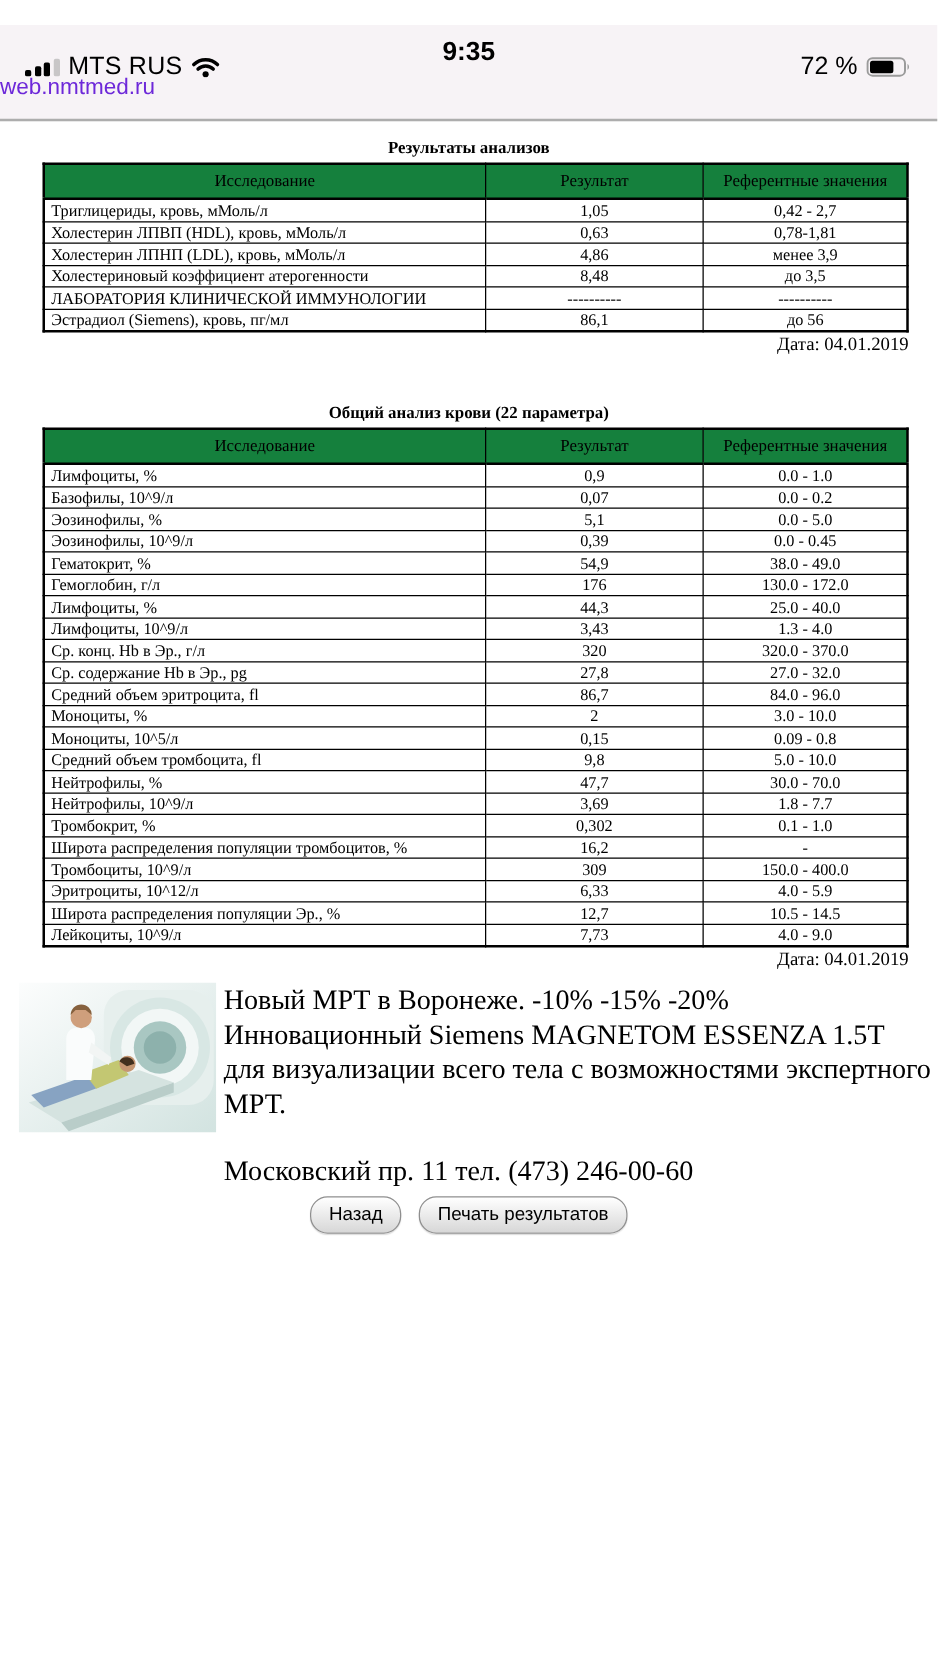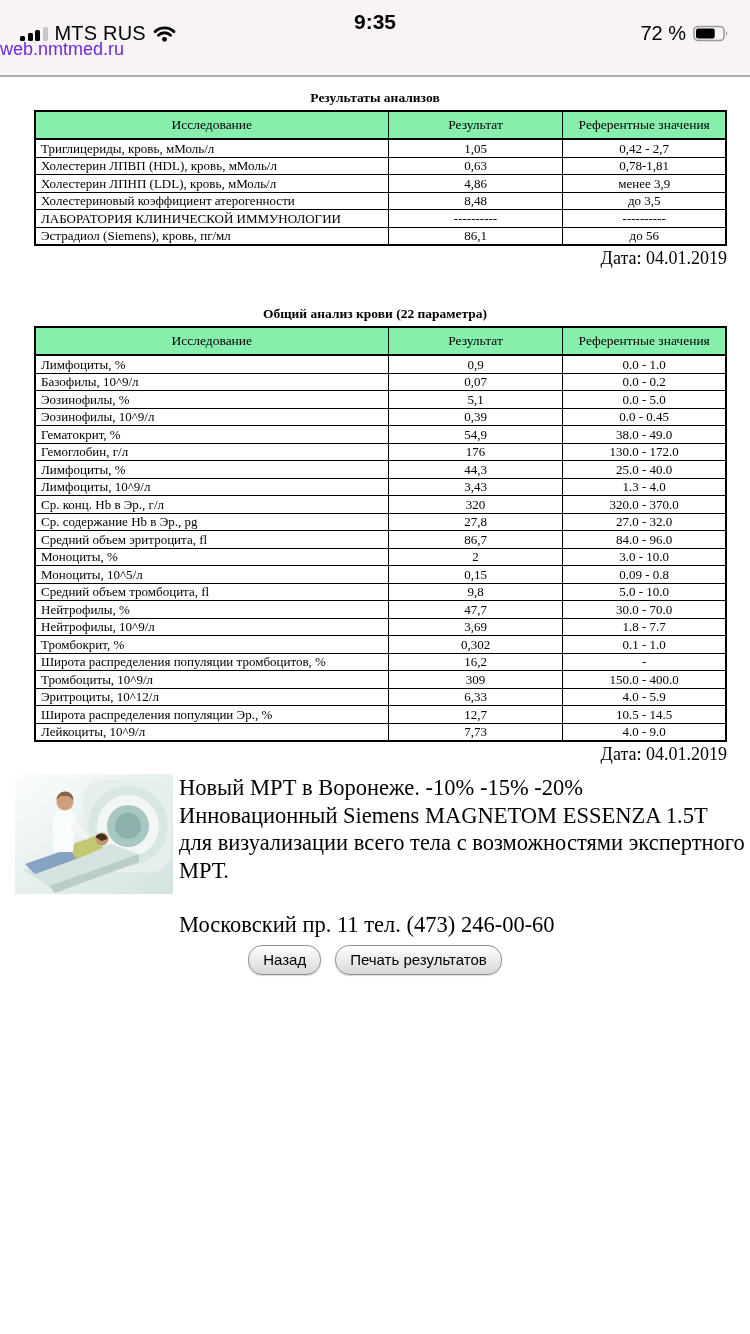--- a/index.html
+++ b/index.html
@@ -2,48 +2,48 @@
 <html><head>
 <meta charset="utf-8">
 <style>
   * { box-sizing: border-box; margin: 0; padding: 0; }
   html, body { width: 750px; height: 1334px; background: #ffffff; overflow: hidden; }
   body { font-family: "Liberation Serif", serif; color: #000; position: relative; }
 
   
   .top-chrome { height: 77px; background: #f7f3f6; border-bottom: 2px solid #adadad; }
   .status-bar { height: 42px; display: flex; align-items: center; justify-content: space-between;
-                padding: 24px 20px 0 20px; font-family: "Liberation Sans", sans-serif; position: relative; }
+                padding: 24px 20px 0 20px; font-family: "Liberation Sans", sans-serif; position: relative; margin-top: 20px; }
   .sb-left { display: flex; align-items: center; gap: 7px; }
   .sb-right { display: flex; align-items: center; gap: 7px; }
   .carrier { font-size: 20px; color: #000; letter-spacing: 0.2px; }
   .time { position: absolute; left: 50%; transform: translateX(-50%); top: 10px;
           font-size: 21px; font-weight: 700; }
   .batt-text { font-size: 20px; }
   .sig-bars { display: flex; align-items: flex-end; gap: 2.5px; height: 15px; }
   .sig-bars span { width: 5px; border-radius: 1.5px; background: #000; display: block; }
   .sig-bars .b1 { height: 5px; } .sig-bars .b2 { height: 8px; }
   .sig-bars .b3 { height: 11px; } .sig-bars .b4 { height: 14px; background: #c8c6c7; }
   .url-bar { font-family: "Liberation Sans", sans-serif;
              font-size: 18px; color: #6d28d9; margin-top: -3px; }
 
   
   .tbl-title { text-align: center; font-weight: 700; font-size: 13.5px; }
   .sec-1 .tbl-title { margin-top: 13px; }
   .sec-2 .tbl-title { margin-top: 37px; }
   table.lab-table { border-collapse: collapse; width: 693px; margin: 4px 23px 0 34px;
                     border: 2px solid #000; table-layout: fixed; }
-  table.lab-table th { background: #86efac; border: 1px solid #000; border-bottom: 2px solid #000;
+  table.lab-table th { background: #15803d; border: 1px solid #000; border-bottom: 2px solid #000;
                        font-weight: 400; font-size: 13.5px; padding: 5px 3px; }
   table.lab-table td { border: 1px solid #000; font-size: 13px; padding: 1.5px 5px;
                        line-height: 13.5px; overflow: hidden; white-space: nowrap; }
   table.lab-table th:nth-child(1), table.lab-table td:nth-child(1) { width: 51.1%; }
   table.lab-table th:nth-child(2), table.lab-table td:nth-child(2) { width: 25.3%; text-align: center; }
   table.lab-table th:nth-child(3), table.lab-table td:nth-child(3) { width: 23.6%; text-align: center; }
-  .tbl-date { text-align: right; font-size: 18px; margin: 2px 23px 0 0; }
+  .tbl-date { text-align: right; font-size: 15px; margin: 2px 23px 0 0; }
 
   
   .ad { display: flex; margin: 9px 0 0 15px; }
   .ad-img { width: 158px; height: 120px; flex: 0 0 158px; }
   .ad-text { margin-left: 6px; font-size: 22.5px; line-height: 27.5px; }
   .ad-address { margin-top: 27px; }
 
   
   .btn-row { text-align: center; margin-top: 6px; }
   .btn-row button { font-family: "Liberation Sans", sans-serif; font-size: 15px; color: #000;

